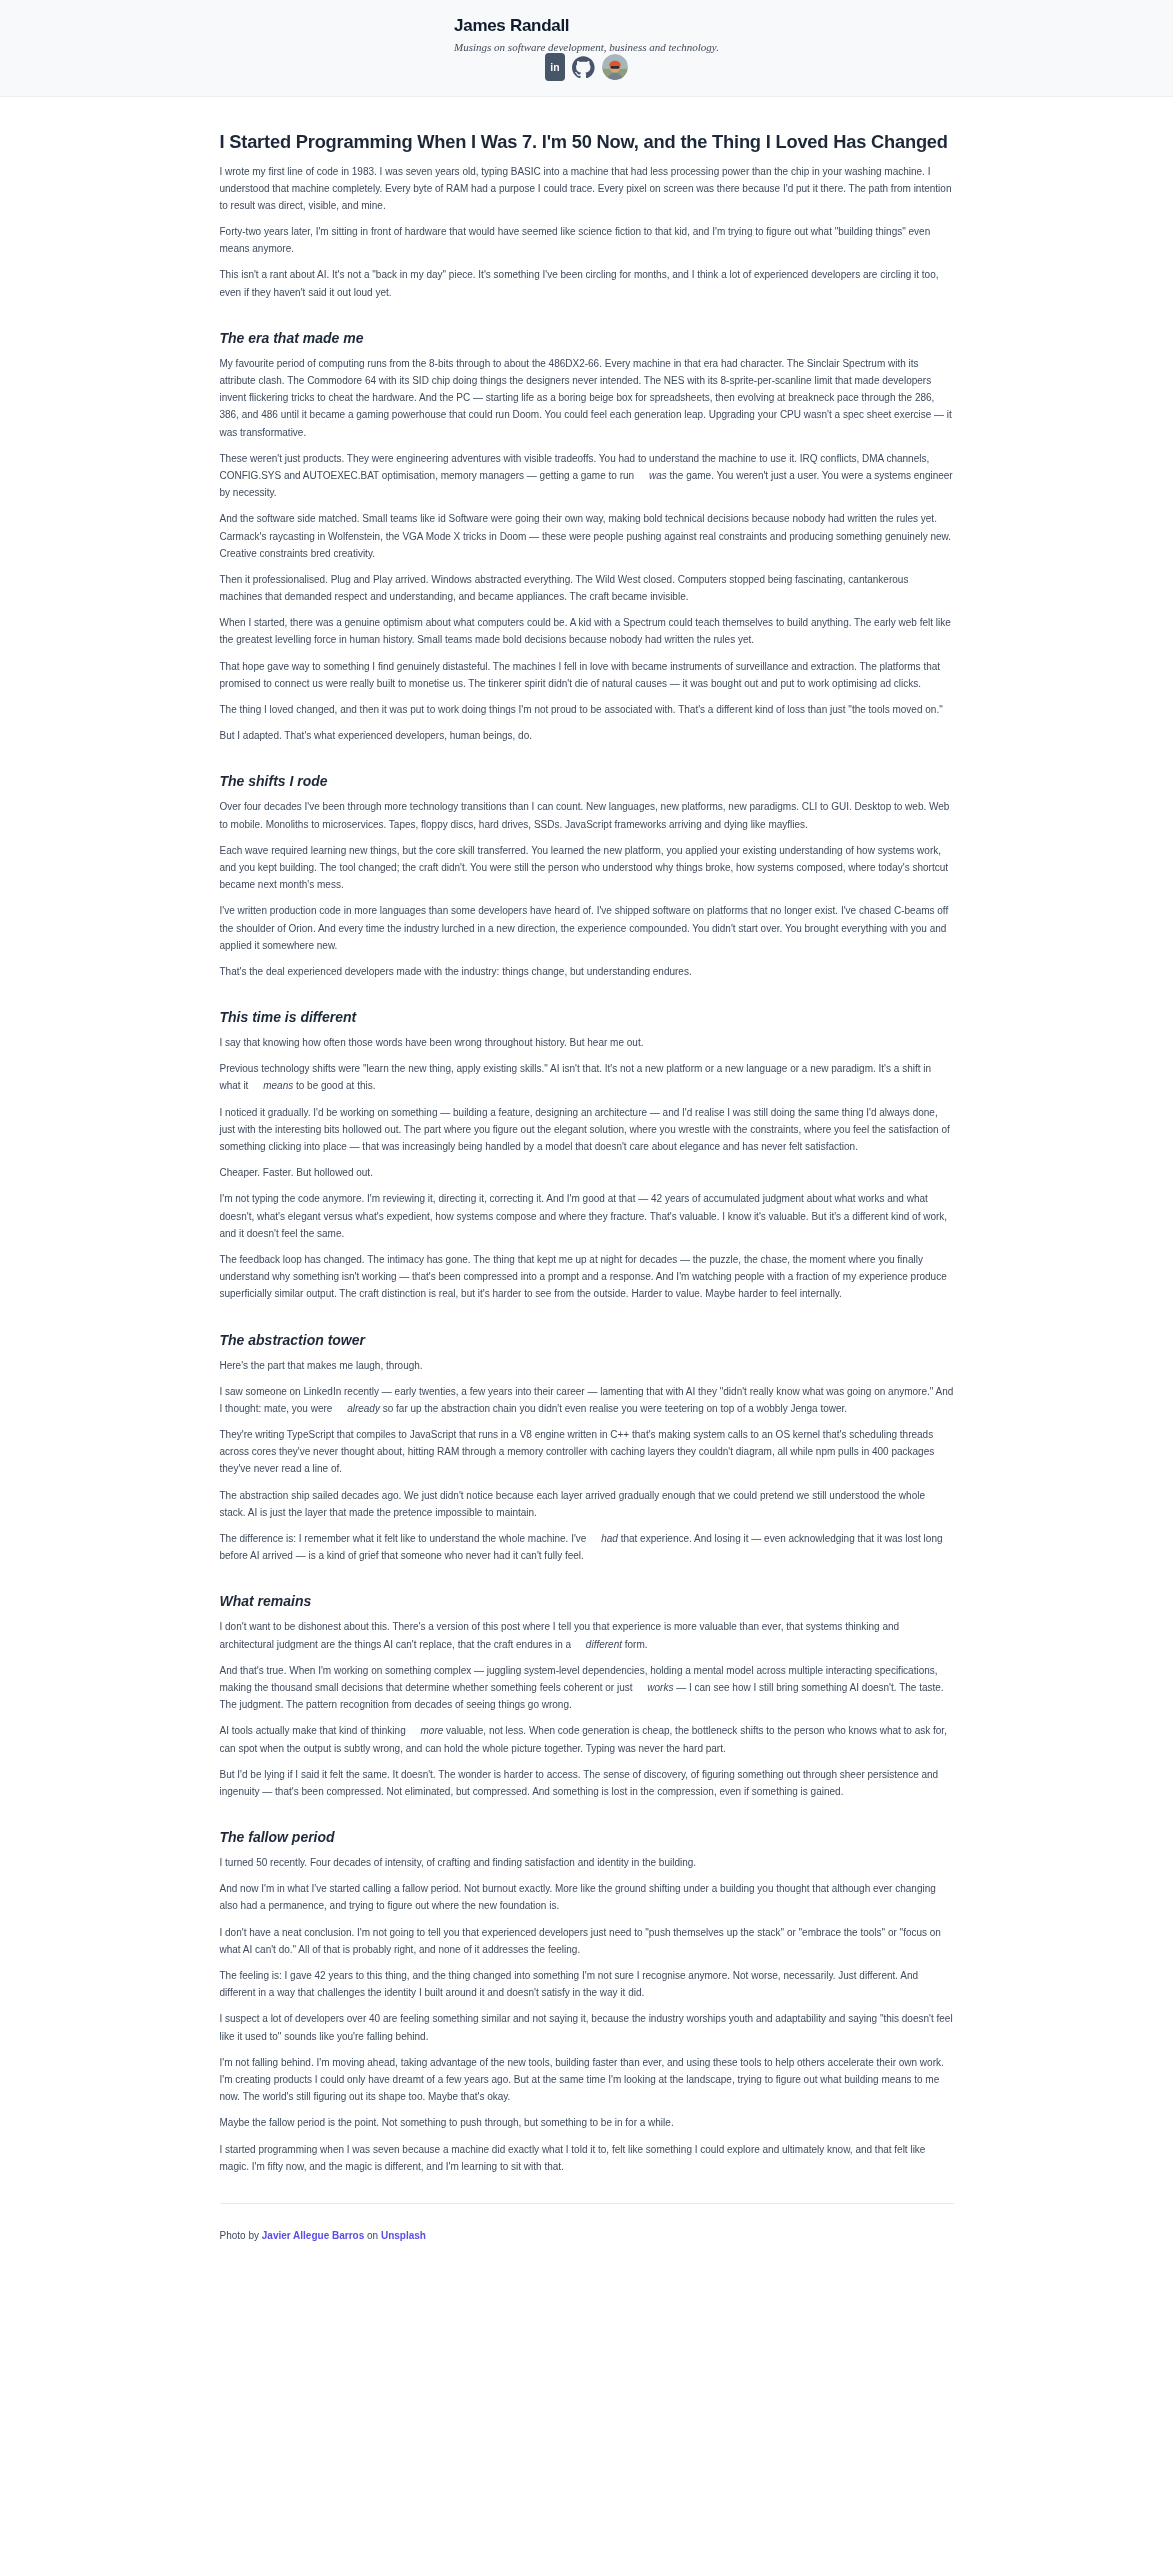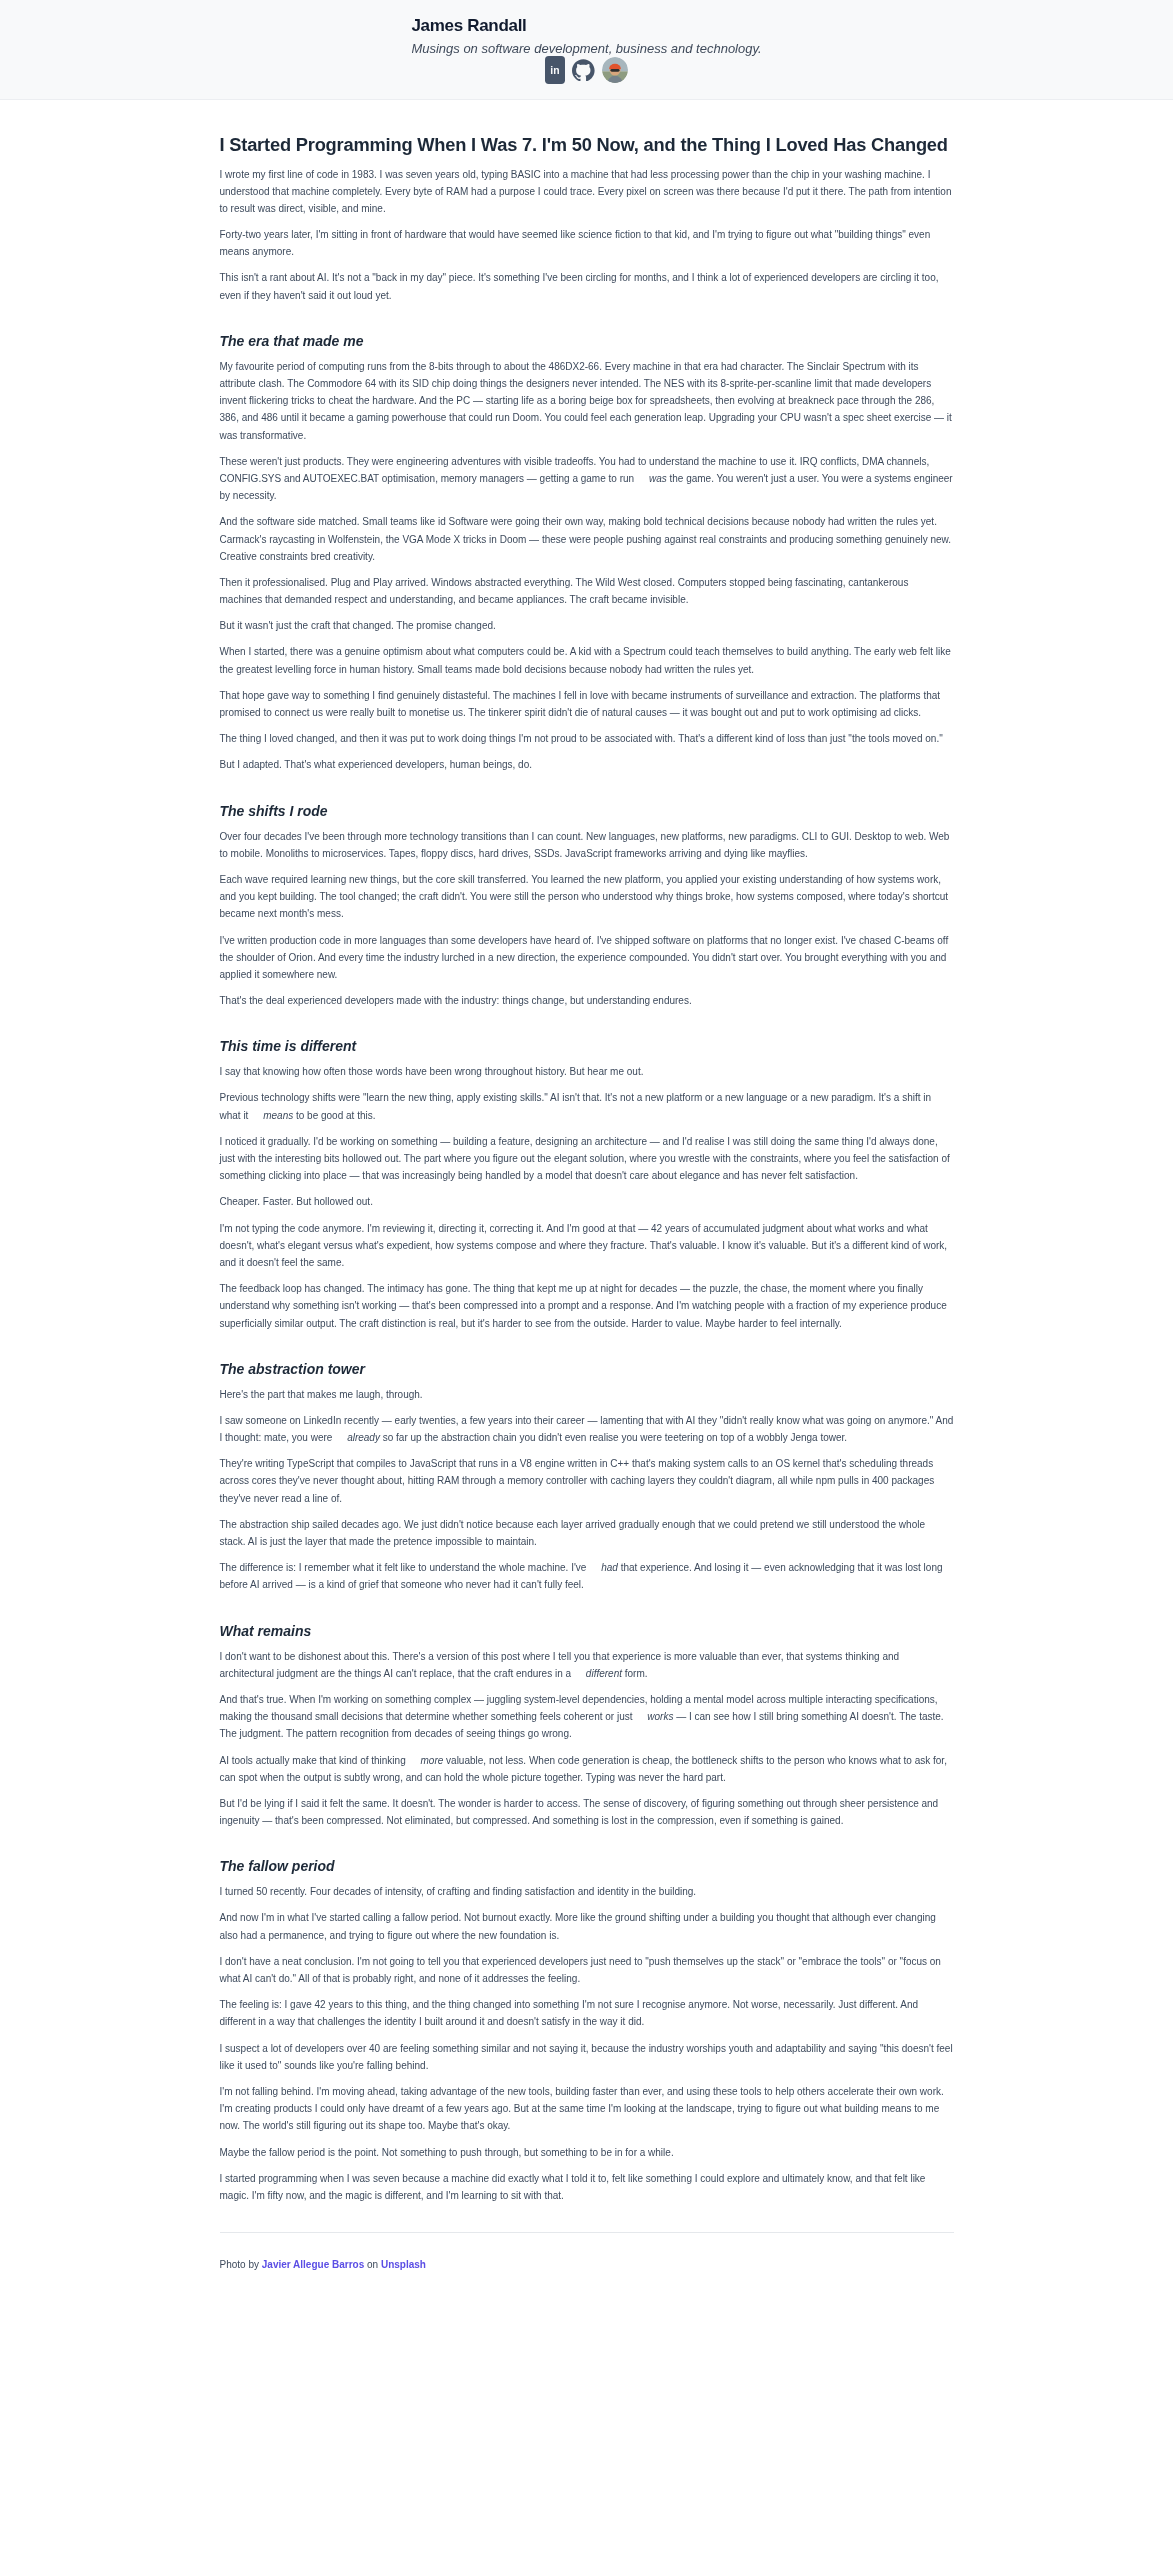--- a/index.html
+++ b/index.html
@@ -15,21 +15,21 @@
   header.site-header {
     background: #f8f9fa;
     border-bottom: 0.6px solid #eceef1;
     padding: 16px 0 14.7px;
   }
   .header-inner { display: flex; justify-content: space-between; align-items: center; flex-direction: column; }
   .site-name {
     font-size: 17px; font-weight: 700; color: #111b2e;
     margin: 0; letter-spacing: -0.3px; line-height: 1.15;
   }
-  .tagline { font-style: italic; color: #3f4a5a; font-size: 13px; margin: 5.5px 0 0; }
+  .tagline { font-style: italic; color: #3f4a5a; font-size: 11px; margin: 5.5px 0 0; font-family: Liberation Serif, serif; }
   .header-icons { display: flex; align-items: center; gap: 7.3px; }
   .li-badge {
     width: 20px; height: 28px; background: #475569; color: #f8f9fa;
     border-radius: 3.7px; display: inline-flex; align-items: center; justify-content: center;
     font-weight: 700; font-size: 10.4px; cursor: pointer; user-select: none;
   }
   .gh-icon svg { width: 22.6px; height: 22.6px; fill: #475569; display: block; }
   .avatar { width: 26px; height: 26px; border-radius: 50%; overflow: hidden; display: block; cursor: pointer; }
   .avatar svg { display: block; }
 
@@ -86,21 +86,20 @@
     <h1 class="post-title">I Started Programming When I Was 7. I'm 50 Now, and the Thing I Loved Has Changed</h1>
     <div id="article-body">
         <p>I wrote my first line of code in 1983. I was seven years old, typing BASIC into a machine that had less processing power than the chip in your washing machine. I understood that machine completely. Every byte of RAM had a purpose I could trace. Every pixel on screen was there because I'd put it there. The path from intention to result was direct, visible, and mine.</p>
         <p>Forty-two years later, I'm sitting in front of hardware that would have seemed like science fiction to that kid, and I'm trying to figure out what "building things" even means anymore.</p>
         <p>This isn't a rant about AI. It's not a "back in my day" piece. It's something I've been circling for months, and I think a lot of experienced developers are circling it too, even if they haven't said it out loud yet.</p>
         <h2>The era that made me</h2>
         <p>My favourite period of computing runs from the 8-bits through to about the 486DX2-66. Every machine in that era had character. The Sinclair Spectrum with its attribute clash. The Commodore 64 with its SID chip doing things the designers never intended. The NES with its 8-sprite-per-scanline limit that made developers invent flickering tricks to cheat the hardware. And the PC — starting life as a boring beige box for spreadsheets, then evolving at breakneck pace through the 286, 386, and 486 until it became a gaming powerhouse that could run Doom. You could feel each generation leap. Upgrading your CPU wasn't a spec sheet exercise — it was transformative.</p>
         <p><span>These weren't just products. They were engineering adventures with visible tradeoffs. You had to understand the machine to use it. IRQ conflicts, DMA channels, CONFIG.SYS and AUTOEXEC.BAT optimisation, memory managers — getting a game to run </span><em>was</em><span> the game. You weren't just a user. You were a systems engineer by necessity.</span></p>
         <p>And the software side matched. Small teams like id Software were going their own way, making bold technical decisions because nobody had written the rules yet. Carmack's raycasting in Wolfenstein, the VGA Mode X tricks in Doom — these were people pushing against real constraints and producing something genuinely new. Creative constraints bred creativity.</p>
         <p>Then it professionalised. Plug and Play arrived. Windows abstracted everything. The Wild West closed. Computers stopped being fascinating, cantankerous machines that demanded respect and understanding, and became appliances. The craft became invisible.</p>
-        <p>But it wasn't just the craft that changed. The promise changed.</p>
         <p>When I started, there was a genuine optimism about what computers could be. A kid with a Spectrum could teach themselves to build anything. The early web felt like the greatest levelling force in human history. Small teams made bold decisions because nobody had written the rules yet.</p>
         <p>That hope gave way to something I find genuinely distasteful. The machines I fell in love with became instruments of surveillance and extraction. The platforms that promised to connect us were really built to monetise us. The tinkerer spirit didn't die of natural causes — it was bought out and put to work optimising ad clicks.</p>
         <p>The thing I loved changed, and then it was put to work doing things I'm not proud to be associated with. That's a different kind of loss than just "the tools moved on."</p>
         <p>But I adapted. That's what experienced developers, human beings, do.</p>
         <h2>The shifts I rode</h2>
         <p>Over four decades I've been through more technology transitions than I can count. New languages, new platforms, new paradigms. CLI to GUI. Desktop to web. Web to mobile. Monoliths to microservices. Tapes, floppy discs, hard drives, SSDs. JavaScript frameworks arriving and dying like mayflies.</p>
         <p>Each wave required learning new things, but the core skill transferred. You learned the new platform, you applied your existing understanding of how systems work, and you kept building. The tool changed; the craft didn't. You were still the person who understood why things broke, how systems composed, where today's shortcut became next month's mess.</p>
         <p>I've written production code in more languages than some developers have heard of. I've shipped software on platforms that no longer exist. I've chased C-beams off the shoulder of Orion. And every time the industry lurched in a new direction, the experience compounded. You didn't start over. You brought everything with you and applied it somewhere new.</p>
         <p>That's the deal experienced developers made with the industry: things change, but understanding endures.</p>
         <h2>This time is different</h2>

